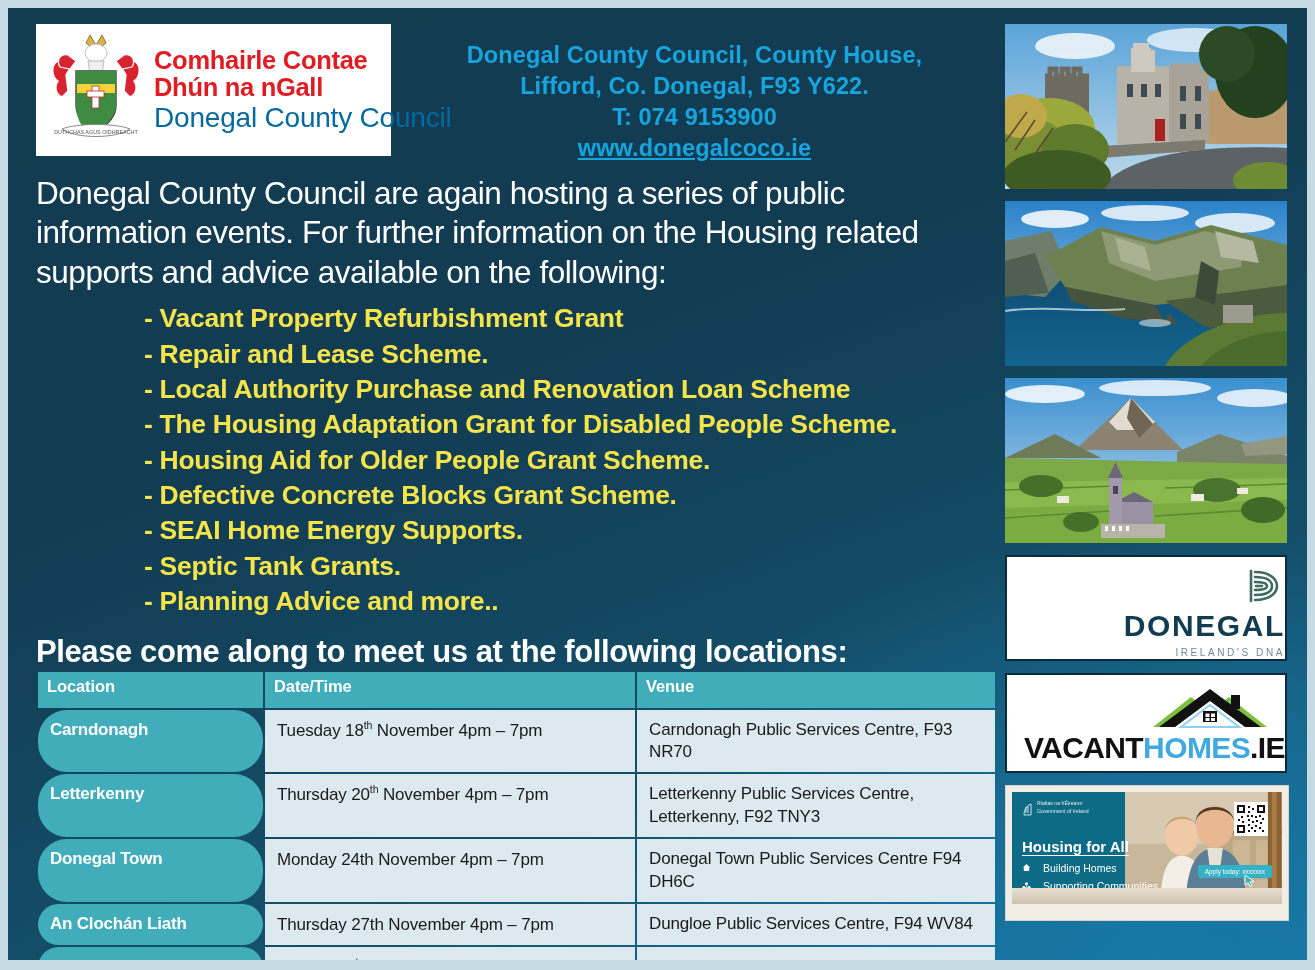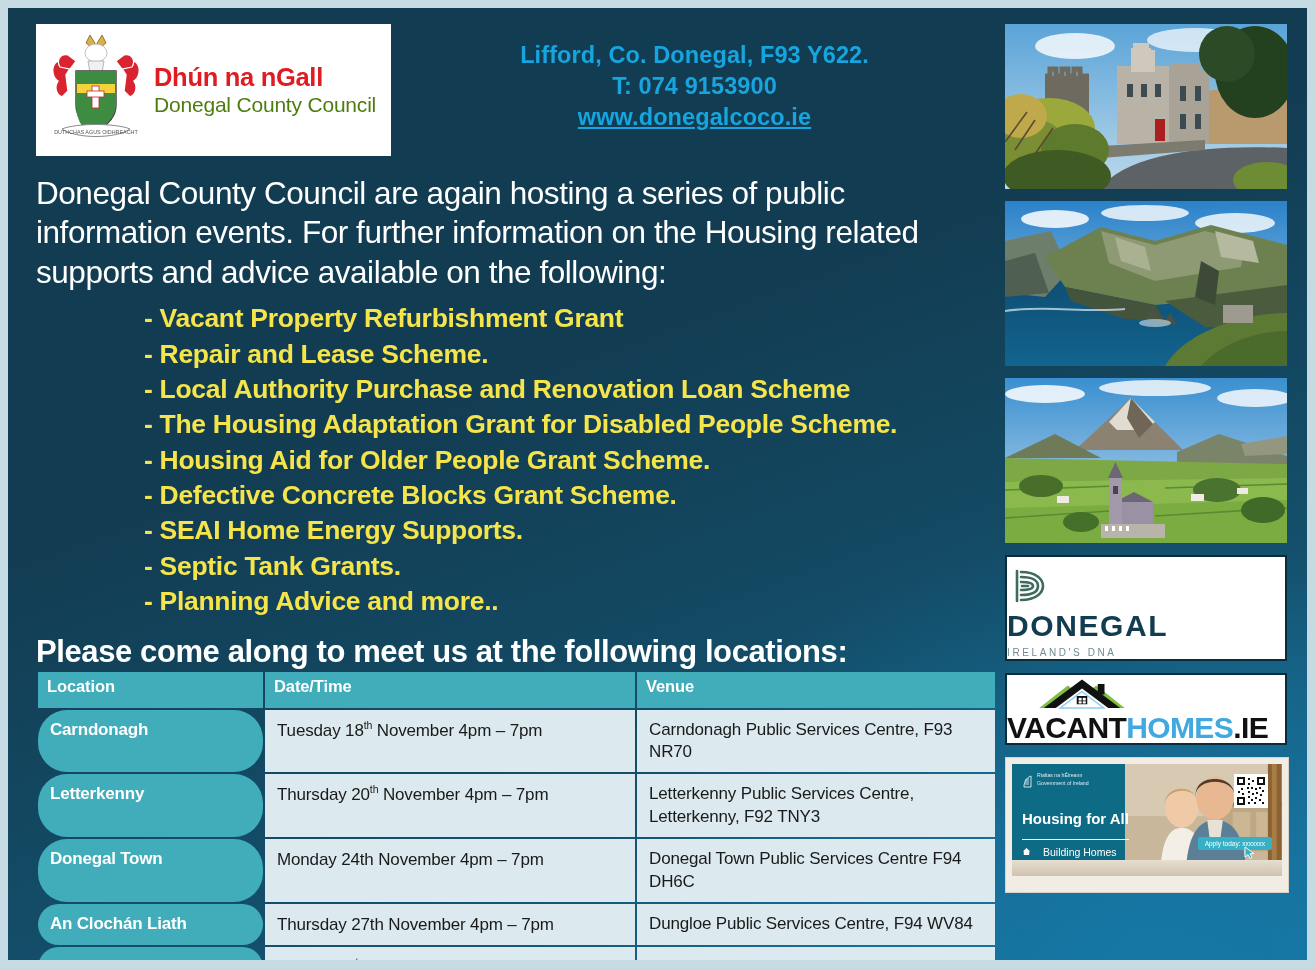--- a/index.html
+++ b/index.html
@@ -56,22 +56,22 @@
   .crest { width: 100px; height: 118px; flex: 0 0 auto; }
   .logo-words { margin-left: 8px; line-height: 1.04; }
   .logo-ga {
     color: #e01b22;
     font-weight: bold;
     font-size: 25.5px;
     letter-spacing: -0.3px;
     white-space: nowrap;
   }
   .logo-en {
-    color: #4d7c0f;
-    font-size: 21px;
+    color: #0369a1;
+    font-size: 28px;
     margin-top: 3px;
     white-space: nowrap;
     letter-spacing: -0.2px;
   }
 
   .address {
     flex: 1 1 auto;
     text-align: center;
     padding-top: 16px;
     color: #17a5e0;
@@ -173,25 +173,25 @@
     position: relative;
   }
   .photo svg { display: block; width: 100%; height: 100%; }
 
   .white-card {
     width: 282px;
     background: #ffffff;
     border: 2px solid #0c2b3a;
     display: flex;
     flex-direction: column;
-    align-items: flex-start;
+    align-items: flex-end;
     justify-content: center;
   }
   .card-donegal { height: 106px; padding-top: 8px; }
-  .card-vacant  { height: 72px; }
+  .card-vacant  { height: 100px; }
 
   .donegal-word {
     color: #123c50;
     font-size: 30px;
     font-weight: bold;
     letter-spacing: 1.6px;
     line-height: 1;
     margin-top: 5px;
   }
   .donegal-tag {
@@ -227,21 +227,21 @@
     background: linear-gradient(100deg, #0d6b86 0%, #0d6b86 46%, #1b7e92 56%, #2a8fa0 66%, #9e7f54 100%);
     overflow: hidden;
   }
   .hfa-photo {
     position: absolute; right: 0; top: 0; width: 58%; height: 100%;
   }
   .hfa-text { position: absolute; left: 10px; top: 8px; color: #ffffff; }
   .hfa-emb { font-size: 5.2px; line-height: 1.5; color: #dfeaef; margin-left: 15px; }
   .hfa-title {
     font-size: 15px; font-weight: bold; margin-top: 22px;
-    border-bottom: 1.5px solid #ffffff; display: inline-block; padding-bottom: 12px;
+    border-bottom: 1.5px solid #ffffff; display: inline-block; padding-bottom: 0;
   }
   .hfa-li { font-size: 10.5px; margin-top: 6px; display: flex; align-items: center; gap: 12px; }
   .hfa-base {
     position: absolute; left: 0; right: 0; bottom: 0; height: 16px;
     background: linear-gradient(180deg, #e6ded1 0%, #cfc3ad 100%);
   }
   .hfa-qr {
     position: absolute; right: 14px; top: 10px; width: 34px; height: 34px;
     background: #ffffff; padding: 2px;
   }
@@ -278,26 +278,28 @@
           <path d="M30 40 L70 40 L70 53 L30 53 Z" fill="#3d8c42"></path>
           <path d="M30 62 L70 62 L70 74 C70 82 64 90 58 95 L36 95 C32 89 30 82 30 74 Z" fill="#3d8c42"></path>
 
           <rect x="46" y="55" width="7" height="22" fill="#ffffff" stroke="#c02a2a" stroke-width="0.8"></rect>
           <rect x="41" y="60" width="17" height="6" fill="#ffffff" stroke="#c02a2a" stroke-width="0.8"></rect>
 
           <path d="M16 98 C30 92 70 92 84 98 C70 108 30 108 16 98 Z" fill="#ffffff" stroke="#8a8a8a" stroke-width="1"></path>
           <text x="50" y="103" font-size="5.4" text-anchor="middle" fill="#555">DUTHCHAS AGUS OIDHREACHT</text>
         </svg>
         <div class="logo-words">
+          <div class="logo-ga">Comhairle Contae</div>
           <div class="logo-ga">Dhún na nGall</div>
           <div class="logo-en">Donegal County Council</div>
         </div>
       </div>
 
       <div class="address">
+        <div>Donegal County Council, County House,</div>
         <div>Lifford, Co. Donegal, F93 Y622.</div>
         <div>T: 074 9153900</div>
         <div class="url">www.donegalcoco.ie</div>
       </div>
     </div>
 
     <div class="intro">Donegal County Council are again hosting a series of public information events. For further information on the Housing related supports and advice available on the following:</div>
 
     <ul class="scheme-list">
       <li>Vacant Property Refurbishment Grant</li>

